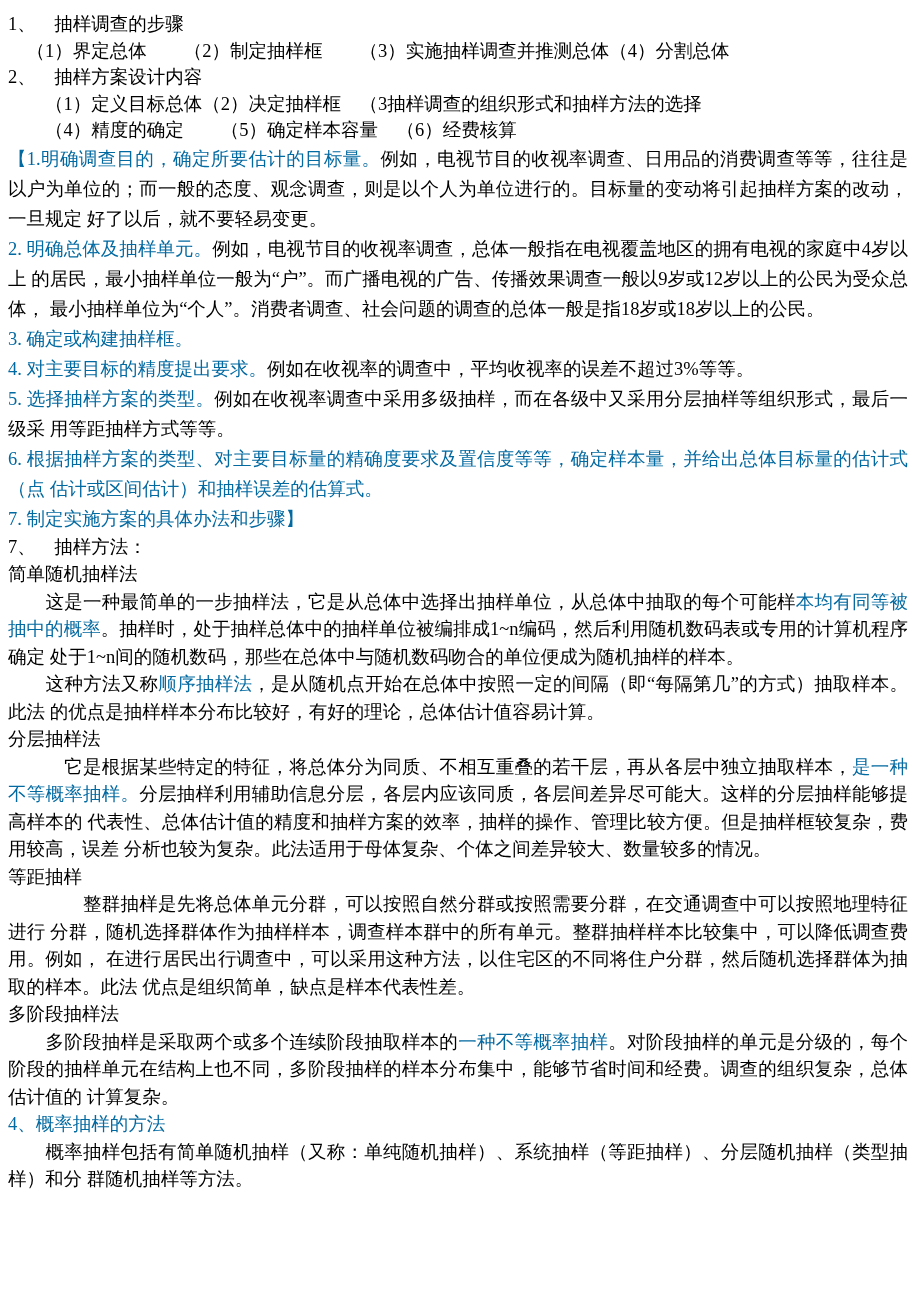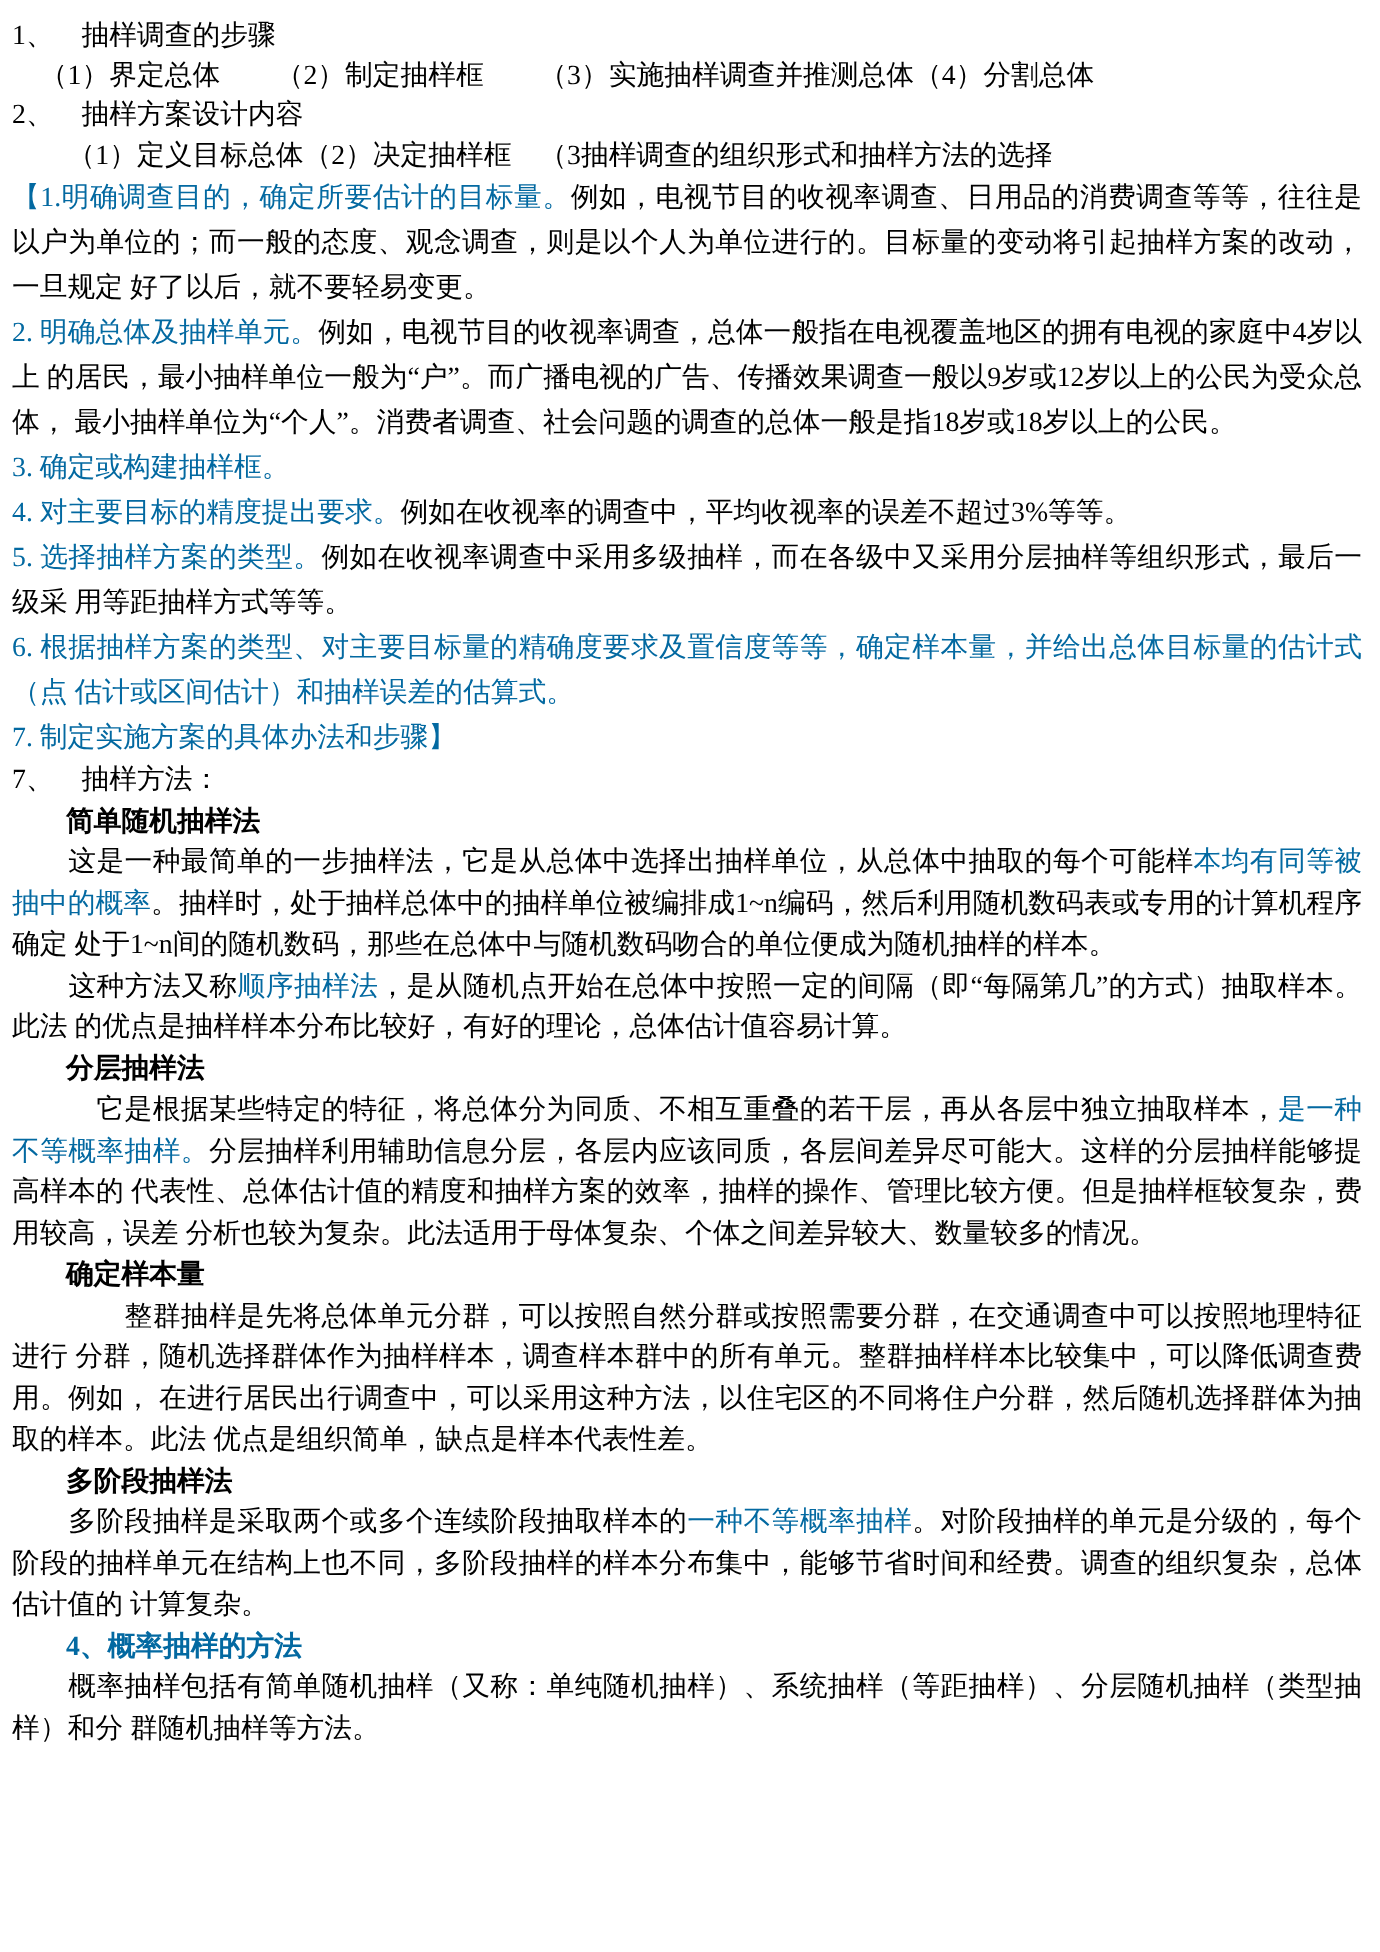--- a/index.html
+++ b/index.html
@@ -26,44 +26,45 @@
   }
   
   .lh-a { line-height: 26.5px; }
   
   .lh-b { line-height: 30px; }
   
   .lh-c { line-height: 27.5px; }
   .mt-lg { margin-top: 17px; }
   .mt-sm { margin-top: 7px; }
   .red  { color: #0369a1; }
-  .bold { font-weight: bold; margin-left: 36px; }
+  .bold { font-weight: normal; }
 </style>
 </head>
 <body>
 
 <div class="page">
   <div class="doc-body">
       <p class="lh-a"><span>1、　抽样调查的步骤</span></p>
       <p class="lh-a"><span>　（1）界定总体　　（2）制定抽样框　　（3）实施抽样调查并推测总体（4）分割总体</span></p>
       <p class="lh-a"><span>2、　抽样方案设计内容</span></p>
       <p class="lh-a"><span>　　（1）定义目标总体（2）决定抽样框　（3抽样调查的组织形式和抽样方法的选择</span></p>
+      <p class="lh-a"><span>　　（4）精度的确定　　（5）确定样本容量　（6）经费核算</span></p>
       <p class="lh-b mt-sm"><span class="red">【1.明确调查目的，确定所要估计的目标量。</span><span>例如，电视节目的收视率调查、日用品的消费调查等等，往往是以户为单位的；而一般的态度、观念调查，则是以个人为单位进行的。目标量的变动将引起抽样方案的改动，一旦规定 好了以后，就不要轻易变更。</span></p>
       <p class="lh-b"><span class="red">2. 明确总体及抽样单元。</span><span>例如，电视节目的收视率调查，总体一般指在电视覆盖地区的拥有电视的家庭中4岁以上 的居民，最小抽样单位一般为“户”。而广播电视的广告、传播效果调查一般以9岁或12岁以上的公民为受众总体， 最小抽样单位为“个人”。消费者调查、社会问题的调查的总体一般是指18岁或18岁以上的公民。</span></p>
       <p class="lh-b"><span class="red">3. 确定或构建抽样框。</span></p>
       <p class="lh-b"><span class="red">4. 对主要目标的精度提出要求。</span><span>例如在收视率的调查中，平均收视率的误差不超过3%等等。</span></p>
       <p class="lh-b"><span class="red">5. 选择抽样方案的类型。</span><span>例如在收视率调查中采用多级抽样，而在各级中又采用分层抽样等组织形式，最后一级采 用等距抽样方式等等。</span></p>
       <p class="lh-b"><span class="red">6. 根据抽样方案的类型、对主要目标量的精确度要求及置信度等等，确定样本量，并给出总体目标量的估计式（点 估计或区间估计）和抽样误差的估算式。</span></p>
       <p class="lh-b"><span class="red">7. 制定实施方案的具体办法和步骤】</span></p>
       <p class="lh-c mt-lg"><span>7、　抽样方法：</span></p>
       <p class="lh-c mt-sm"><span class="bold">简单随机抽样法</span></p>
       <p class="lh-c"><span>　　这是一种最简单的一步抽样法，它是从总体中选择出抽样单位，从总体中抽取的每个可能样</span><span class="red">本均有同等被抽中的概率</span><span>。抽样时，处于抽样总体中的抽样单位被编排成1~n编码，然后利用随机数码表或专用的计算机程序确定 处于1~n间的随机数码，那些在总体中与随机数码吻合的单位便成为随机抽样的样本。</span></p>
       <p class="lh-c"><span>　　这种方法又称</span><span class="red">顺序抽样法</span><span>，是从随机点开始在总体中按照一定的间隔（即“每隔第几”的方式）抽取样本。此法 的优点是抽样样本分布比较好，有好的理论，总体估计值容易计算。</span></p>
       <p class="lh-c"><span class="bold">分层抽样法</span></p>
       <p class="lh-c"><span>　　　它是根据某些特定的特征，将总体分为同质、不相互重叠的若干层，再从各层中独立抽取样本，</span><span class="red">是一种不等概率抽样。</span><span>分层抽样利用辅助信息分层，各层内应该同质，各层间差异尽可能大。这样的分层抽样能够提高样本的 代表性、总体估计值的精度和抽样方案的效率，抽样的操作、管理比较方便。但是抽样框较复杂，费用较高，误差 分析也较为复杂。此法适用于母体复杂、个体之间差异较大、数量较多的情况。</span></p>
-      <p class="lh-c"><span class="bold">确定样本量</span></p>
+      <p class="lh-c"><span class="bold">等距抽样</span></p>
       <p class="lh-c"><span>　　　　整群抽样是先将总体单元分群，可以按照自然分群或按照需要分群，在交通调查中可以按照地理特征进行 分群，随机选择群体作为抽样样本，调查样本群中的所有单元。整群抽样样本比较集中，可以降低调查费用。例如， 在进行居民出行调查中，可以采用这种方法，以住宅区的不同将住户分群，然后随机选择群体为抽取的样本。此法 优点是组织简单，缺点是样本代表性差。</span></p>
       <p class="lh-c"><span class="bold">多阶段抽样法</span></p>
       <p class="lh-c"><span>　　多阶段抽样是采取两个或多个连续阶段抽取样本的</span><span class="red">一种不等概率抽样</span><span>。对阶段抽样的单元是分级的，每个阶段的抽样单元在结构上也不同，多阶段抽样的样本分布集中，能够节省时间和经费。调查的组织复杂，总体估计值的 计算复杂。</span></p>
       <p class="lh-c"><span class="red bold">4、概率抽样的方法</span></p>
       <p class="lh-c"><span>　　概率抽样包括有简单随机抽样（又称：单纯随机抽样）、系统抽样（等距抽样）、分层随机抽样（类型抽样）和分 群随机抽样等方法。</span></p>
     </div>
 </div>
 
 </body></html>

